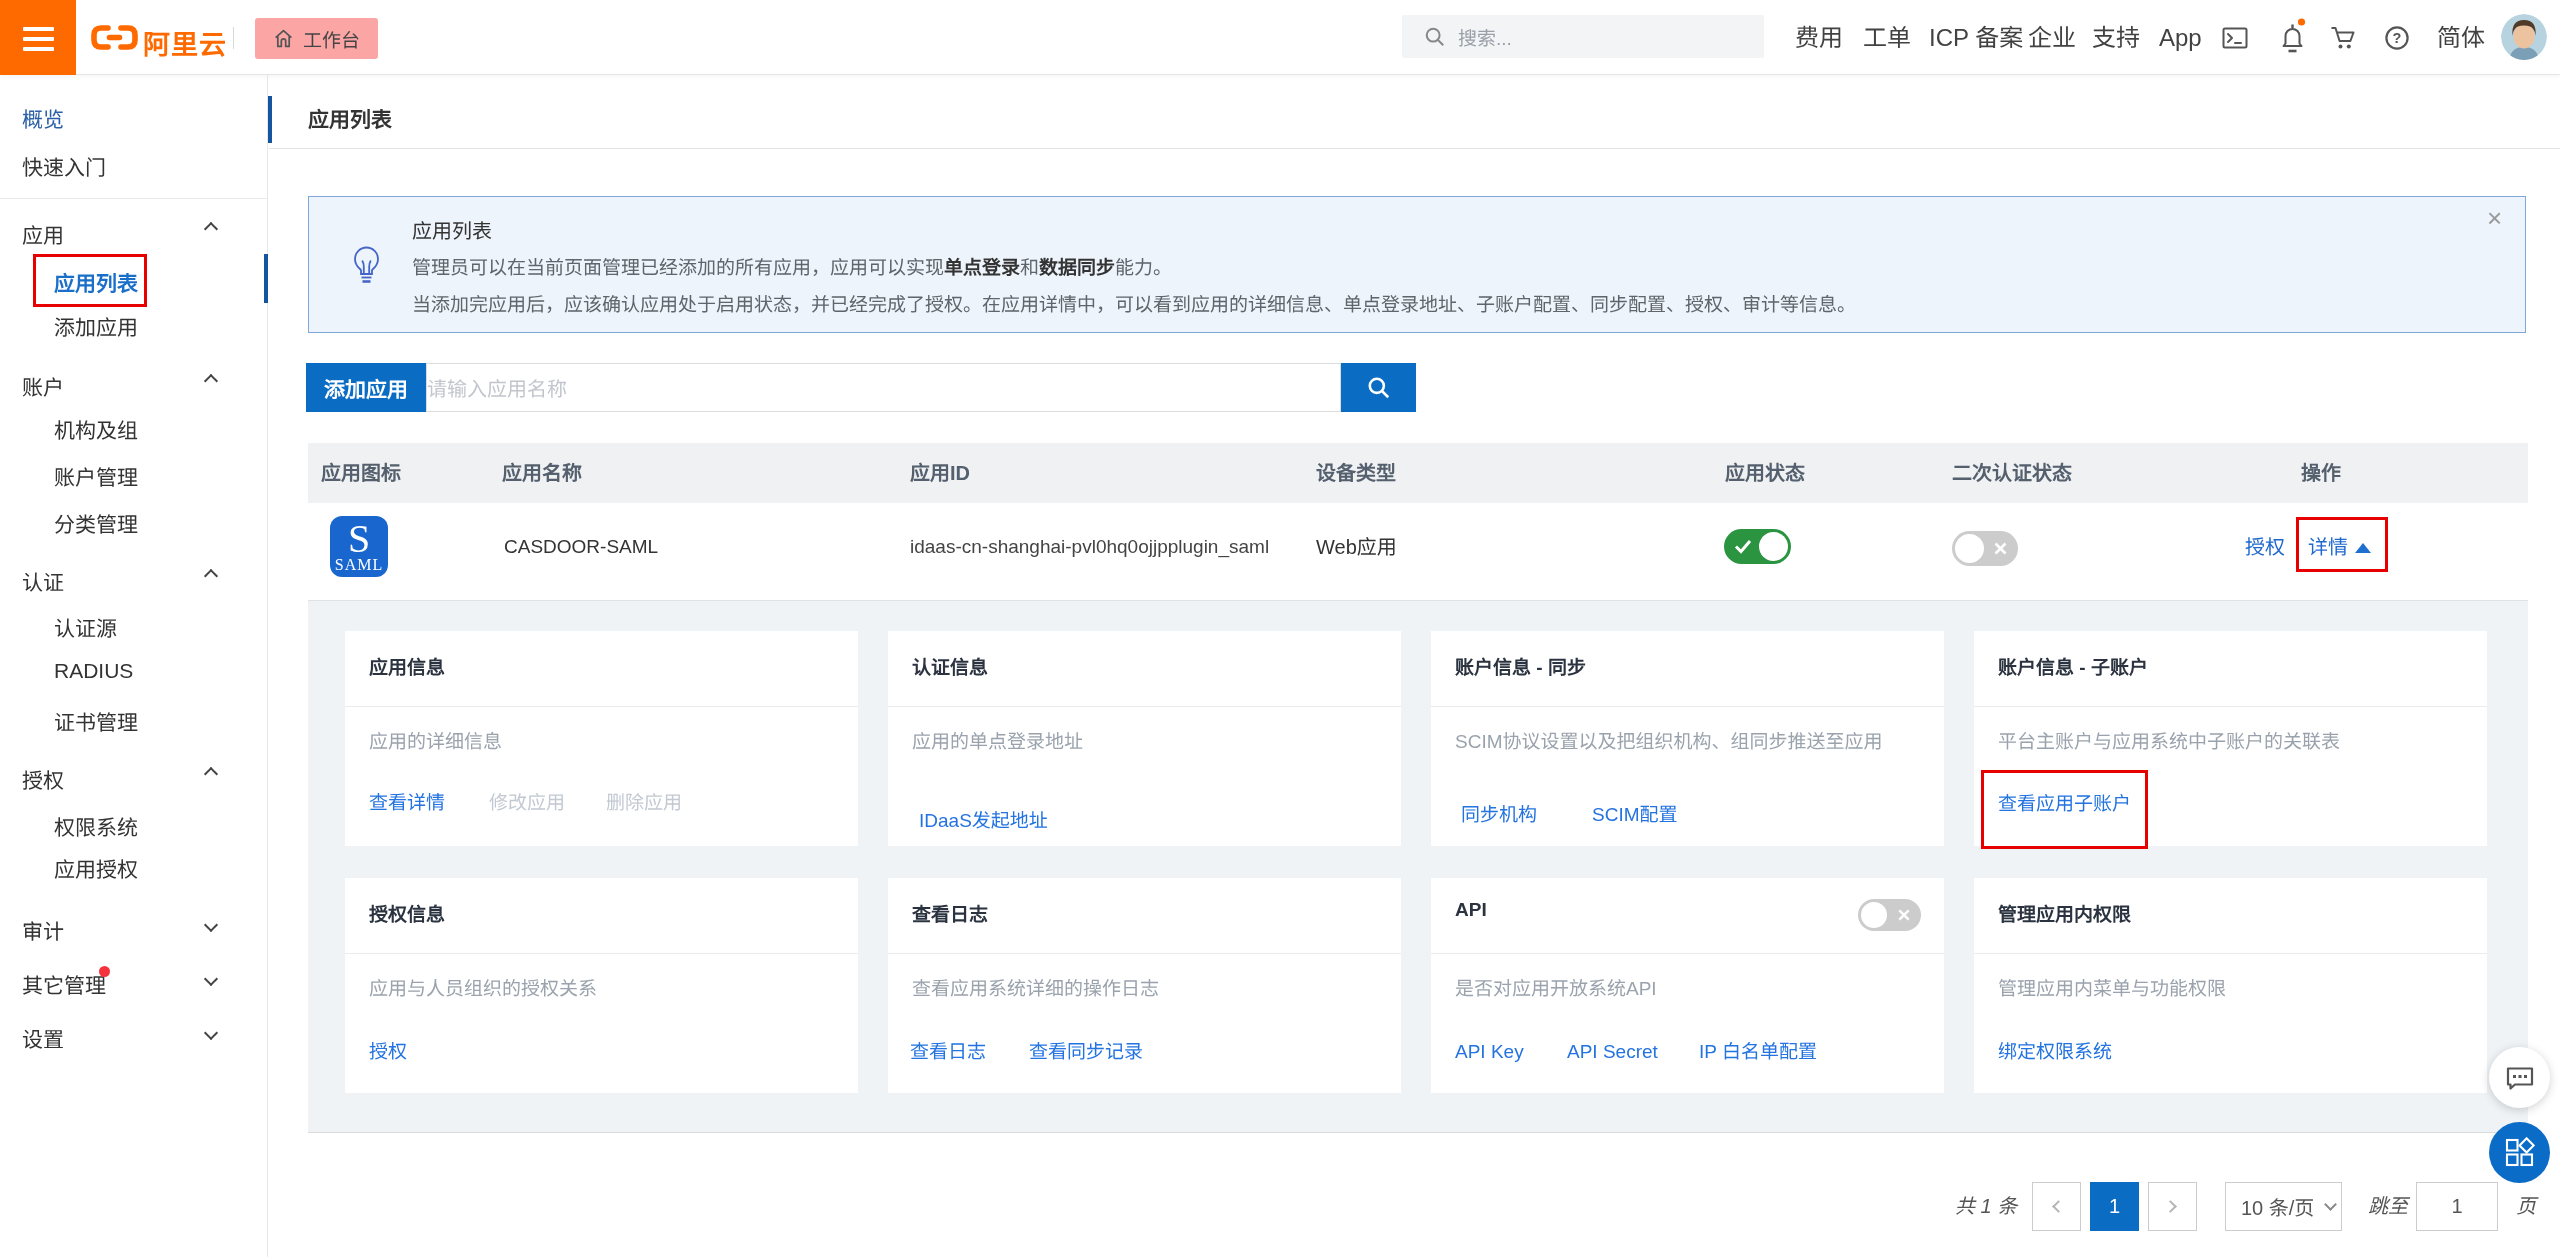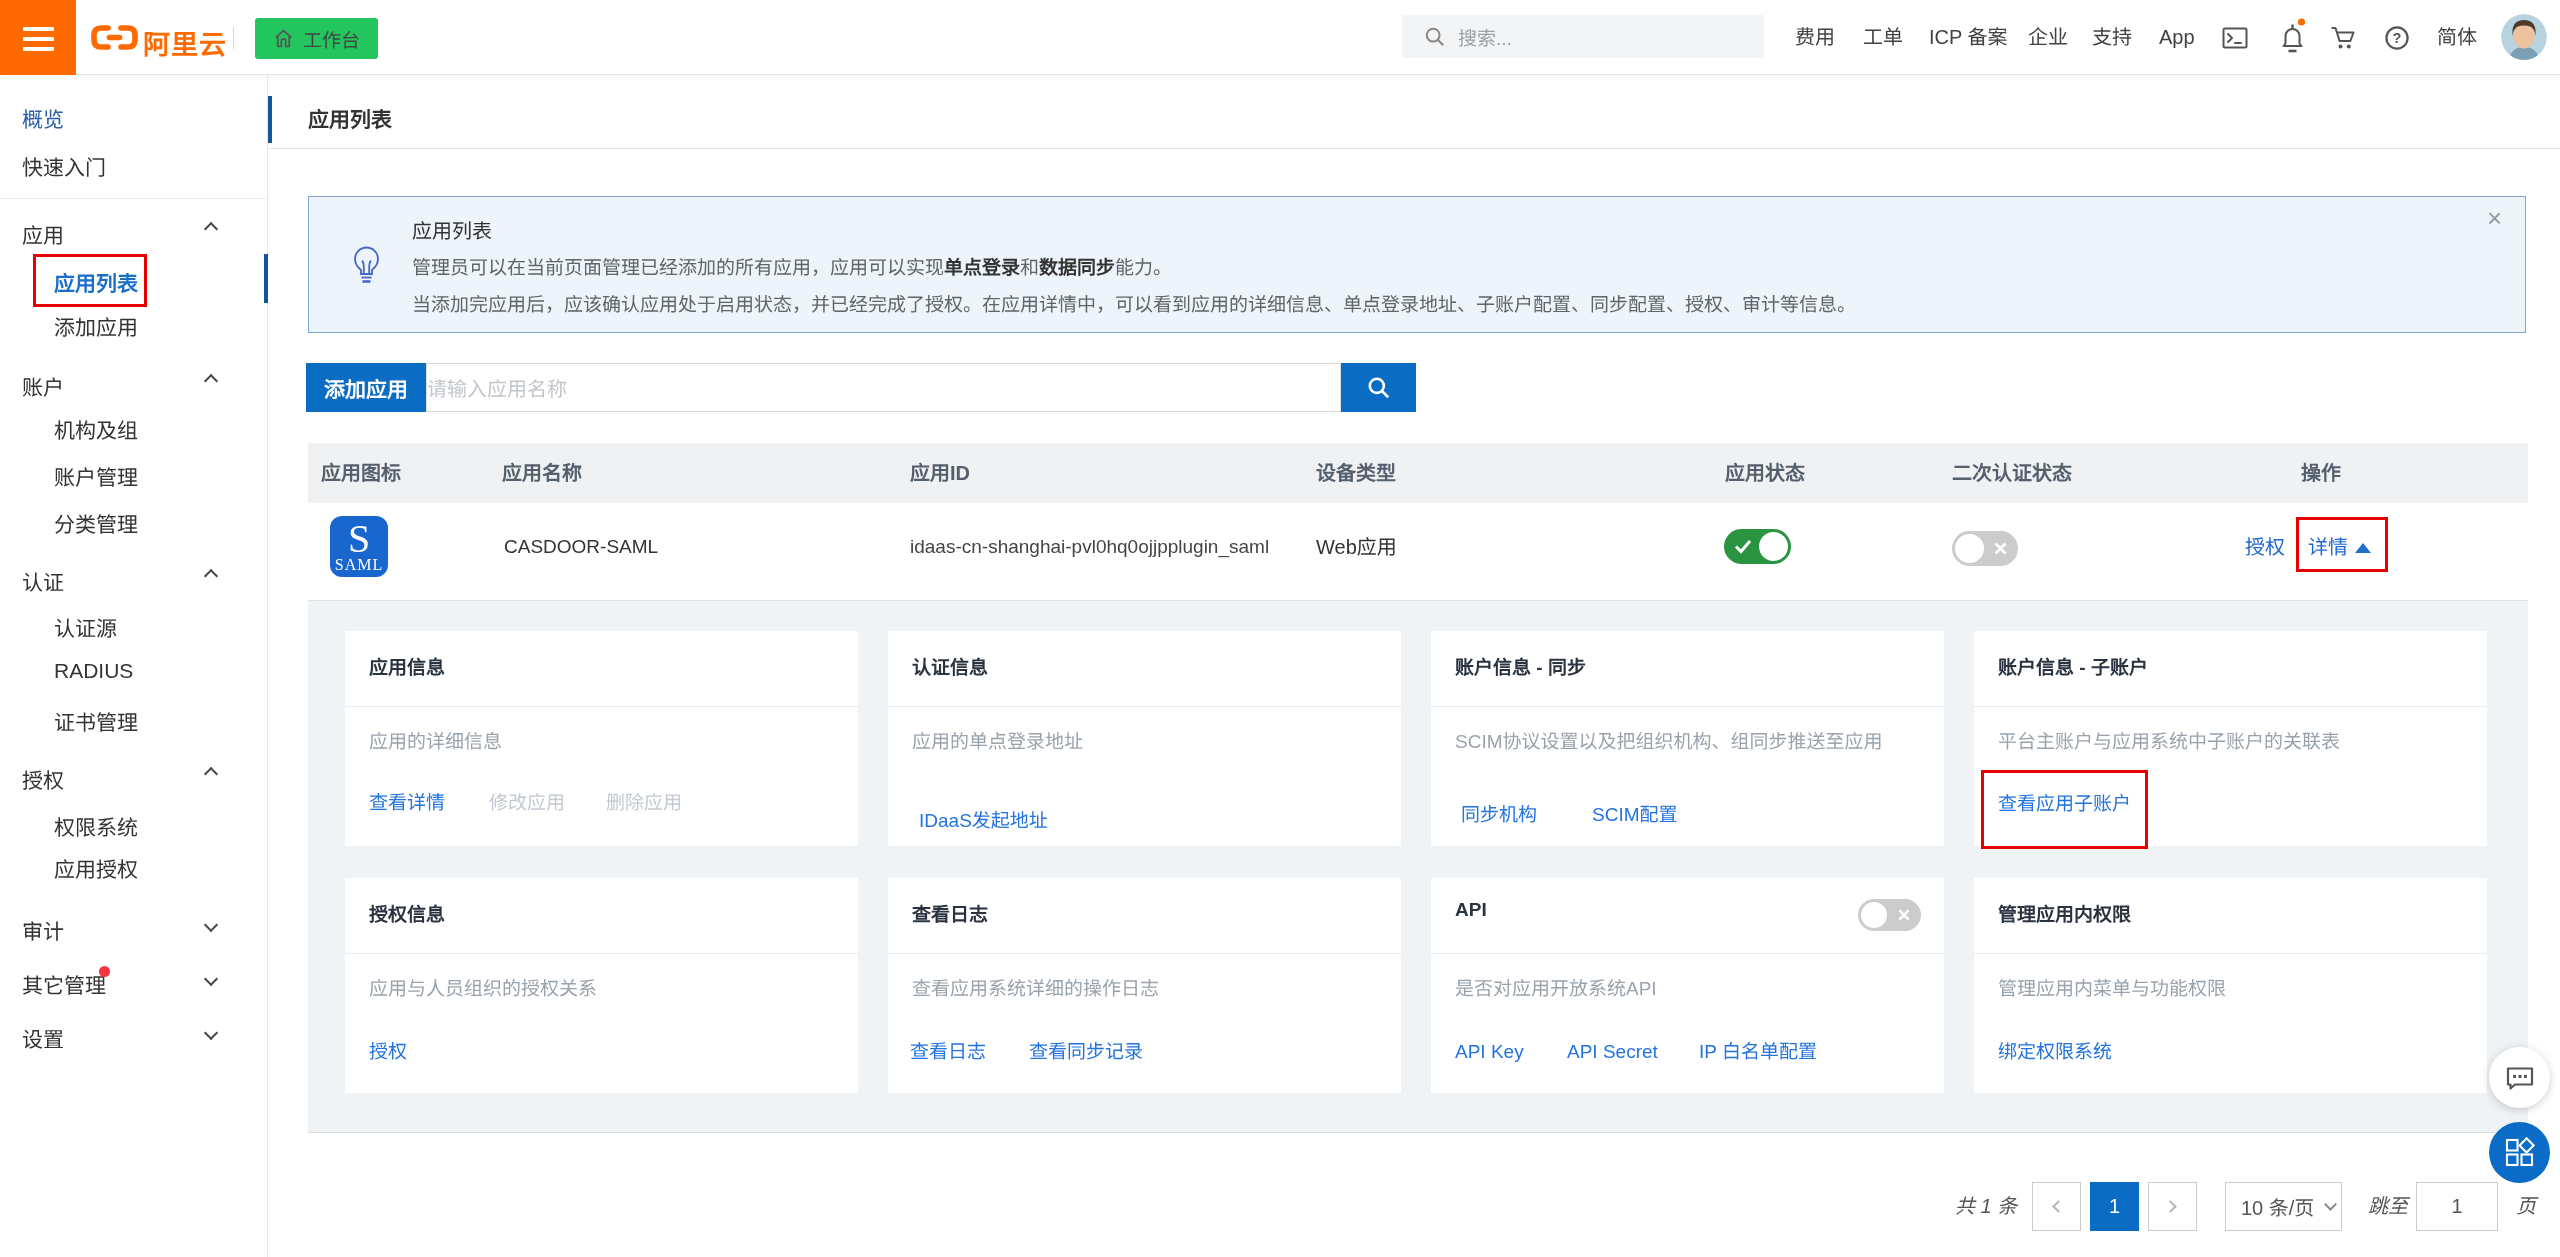--- a/index.html
+++ b/index.html
@@ -7,25 +7,25 @@
 html,body{width:2560px;height:1257px;overflow:hidden;background:#fff;
 font-family:"Liberation Sans",sans-serif;-webkit-font-smoothing:antialiased;}
 .abs{position:absolute;}
 
 #header{position:absolute;left:0;top:0;width:2560px;height:75px;background:#fff;
 border-bottom:1px solid #e3e5e8;box-shadow:0 2px 4px rgba(0,0,0,.04);z-index:30;}
 #burger{position:absolute;left:0;top:0;width:76px;height:75px;background:#FF6A00;}
 #burger i{position:absolute;left:23px;width:31px;height:4px;background:#fff;border-radius:1px;}
 .logo-cn{position:absolute;left:143px;top:23px;font-size:27px;font-weight:bold;color:#FF6A00;letter-spacing:1px;}
 #hsep{position:absolute;left:233px;top:27px;width:1px;height:22px;background:#d8d8d8;}
-#wkbtn{position:absolute;left:255px;top:18px;width:123px;height:41px;background:#22c55e;border-radius:3px;
+#wkbtn{position:absolute;left:255px;top:18px;width:123px;height:41px;background:#fca5a5;border-radius:3px;
 display:flex;align-items:center;justify-content:center;gap:9px;color:#444;font-size:19px;}
 #hsearch{position:absolute;left:1402px;top:15px;width:362px;height:43px;background:#F3F4F6;border-radius:2px;
 display:flex;align-items:center;color:#9aa0a8;font-size:19px;}
-.hnav{position:absolute;top:0;height:75px;line-height:75px;font-size:20px;color:#424242;}
+.hnav{position:absolute;top:0;height:75px;line-height:75px;font-size:24px;color:#424242;}
 .hicon{position:absolute;top:26px;}
 #avatar{position:absolute;left:2501px;top:14px;width:46px;height:46px;border-radius:50%;overflow:hidden;}
 
 #sidebar{position:absolute;left:0;top:75px;width:268px;height:1182px;background:#fff;border-right:1px solid #e8e8e8;z-index:10;}
 .mi{position:absolute;left:22px;font-size:21px;color:#333;white-space:nowrap;}
 .sub{left:54px;}
 .chev{position:absolute;display:inline-block;width:10px;height:10px;border-right:2px solid #444;border-bottom:2px solid #444;}
 .cu{transform:rotate(-135deg);}
 .cd{transform:rotate(45deg);}
 #snavline{position:absolute;left:0;top:123px;width:268px;height:1px;background:#e9e9e9;}

